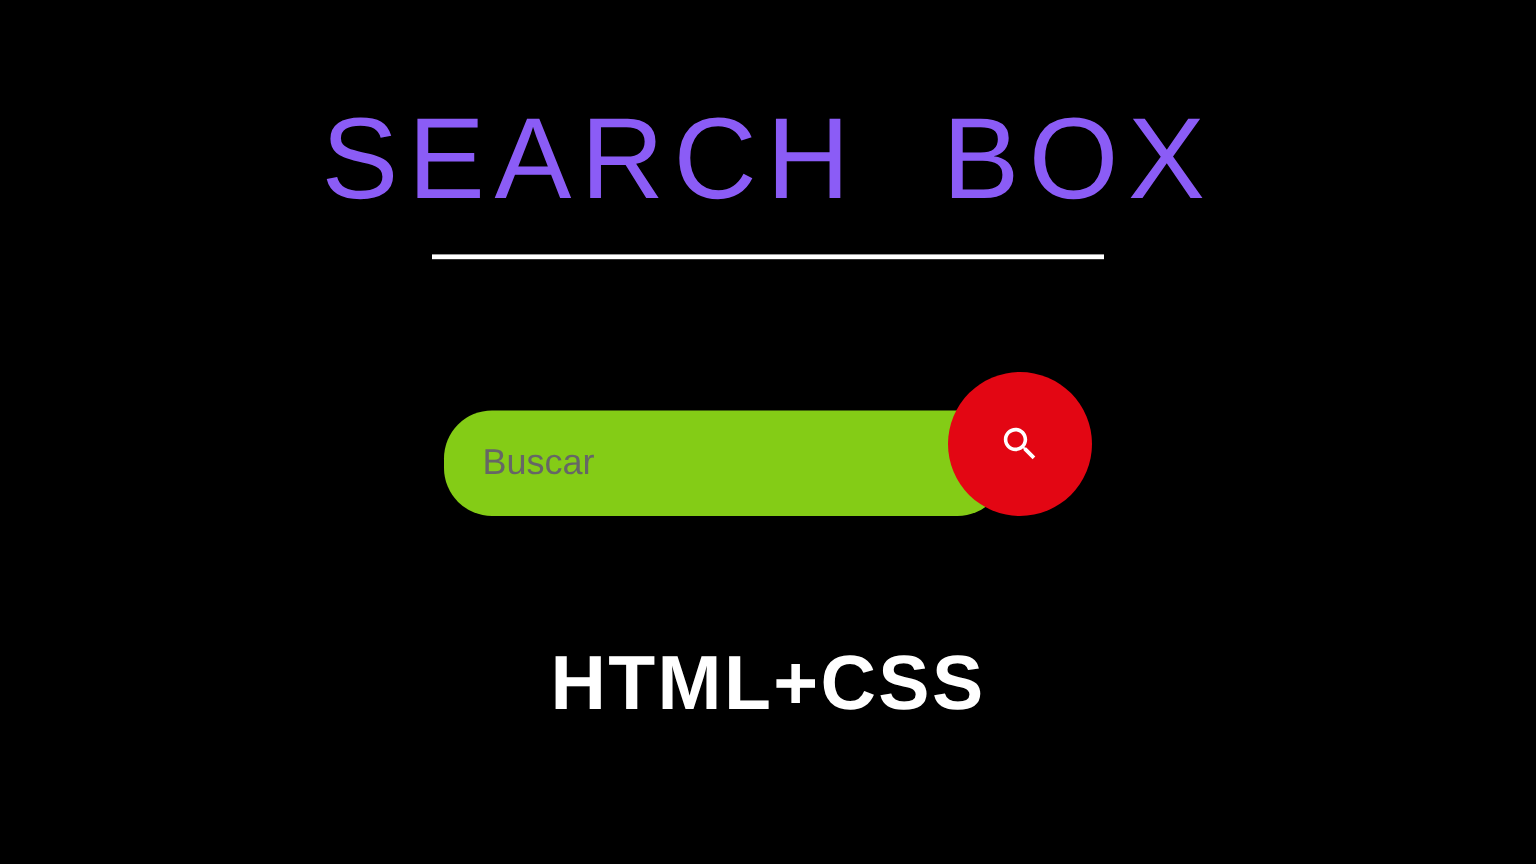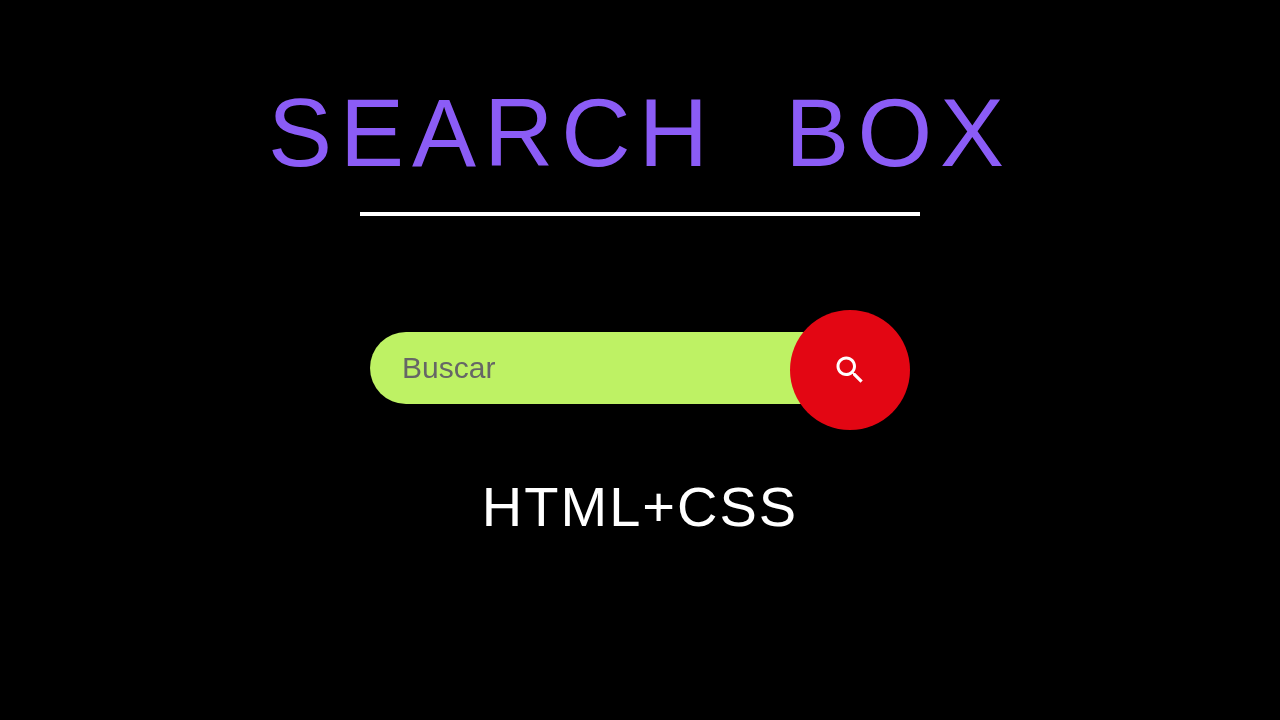--- a/index.html
+++ b/index.html
@@ -32,31 +32,31 @@
       margin-top: 24px;
     }
     .search-container {
       position: relative;
       margin-top: 108px;
       width: 540px;
       height: 90px;
     }
     .search-input {
       width: 468px;
-      height: 72px;
+      height: 88px;
       border-radius: 40px;
       border: none;
       outline: none;
       padding: 0 60px 0 32px;
       font-size: 30px;
       color: #555555;
-      background: #bef264;
+      background: #84cc16;
       position: absolute;
       left: 0;
-      top: 8px;
+      top: 18px;
     }
     .search-input::placeholder {
       color: #666666;
     }
     .search-button {
       position: absolute;
       right: 0;
       top: 0;
       width: 120px;
       height: 120px;
@@ -69,24 +69,24 @@
       cursor: pointer;
       transform: translateY(-14px);
     }
     .search-button svg {
       width: 36px;
       height: 36px;
       fill: #ffffff;
     }
     .subtitle {
       color: #ffffff;
-      font-size: 56px;
-      font-weight: 400;
+      font-size: 64px;
+      font-weight: 700;
       letter-spacing: 2px;
-      margin-top: 60px;
+      margin-top: 118px;
     }
   </style>
 </head>
 <body>
 
 <h1 class="title">SEARCH  BOX</h1>
 
 <div class="underline"></div>
 
 <div class="search-container">

